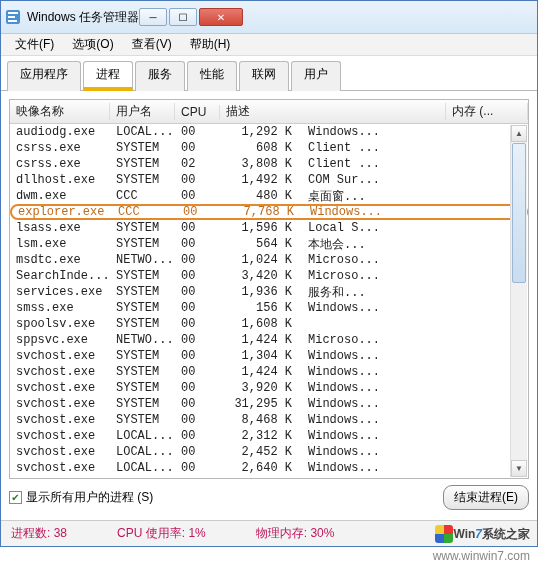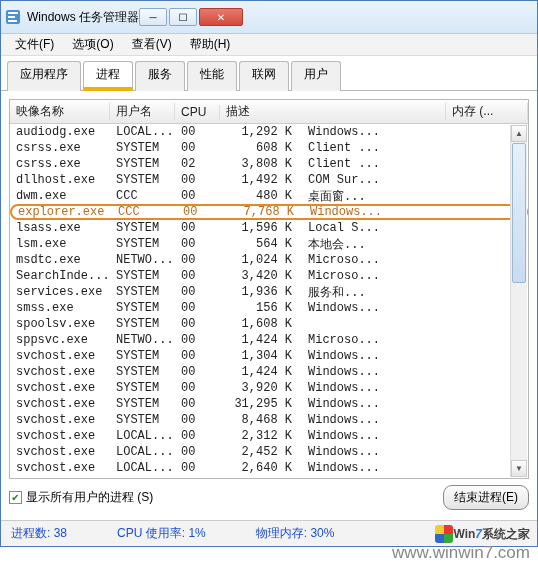--- a/index.html
+++ b/index.html
@@ -29,25 +29,25 @@
 .c2 { width: 45px; text-align: left; }
 .c3 { width: 82px; text-align: right; padding-right: 10px !important; }
 .c4 { flex: 1; }
 .scrollbar { position: absolute; right: 1px; top: 25px; bottom: 1px; width: 17px; background: #f0f0f0; border-left: 1px solid #ddd; }
 .scroll-arrow { height: 17px; background: linear-gradient(#fdfdfd,#e5e5e5); border: 1px solid #ccc; display:flex; align-items:center; justify-content:center; font-size:8px; color:#555; cursor:pointer;}
 .scroll-thumb { position:absolute; top:18px; left:1px; right:1px; height:140px; background: linear-gradient(#e8f0f8,#c8dcf0); border:1px solid #9ab8d4; border-radius:2px; cursor:pointer;}
 .bottom-controls { display:flex; justify-content:space-between; align-items:center; padding: 6px 0 2px 0; }
 .checkbox-wrap { display:flex; align-items:center; gap:4px; }
 .checkbox { width:13px; height:13px; border:1px solid #888; background:#fff; display:flex; align-items:center; justify-content:center; color:#2a7a2a; font-size:10px; cursor:pointer;}
 .btn { padding: 3px 10px; border:1px solid #888; background:linear-gradient(#fdfdfd,#e5e5e5); border-radius:9px; cursor:pointer; }
-.statusbar { height: 26px; background: #f3f3f3; border-top:1px solid #ccc; display:flex; align-items:center; gap: 50px; padding: 0 10px; font-size:12px; color:#1d4ed8;}
+.statusbar { height: 26px; background: #f3f3f3; border-top:1px solid #ccc; display:flex; align-items:center; gap: 50px; padding: 0 10px; font-size:12px; color:#be185d;}
 .watermark { position:absolute; right:8px; bottom:30px; display:flex; align-items:center; gap:0; font-size:12px; color:#444; pointer-events:none;}
 .watermark .logo { font-weight:bold; }
 .watermark .w7 { color:#2a7fd4; font-weight:bold; font-style:italic; }
-.watermark-url { position:absolute; right:8px; bottom:10px; font-size:17px; color:#888; pointer-events:none;}
+.watermark-url { position:absolute; right:8px; bottom:10px; font-size:12px; color:#888; pointer-events:none;}
 .flag { width:18px; height:18px; display:inline-block; background: conic-gradient(#e33 0 25%, #3a3 0 50%, #36c 0 75%, #ec3 0 100%); border-radius:3px; }
 </style>
 </head>
 <body>
 
 <div class="window">
 
   <div class="titlebar">
     <svg class="titlebar-icon" viewBox="0 0 16 16">
         <rect x="1" y="1" width="14" height="14" rx="2" fill="#4a90d9"></rect>

